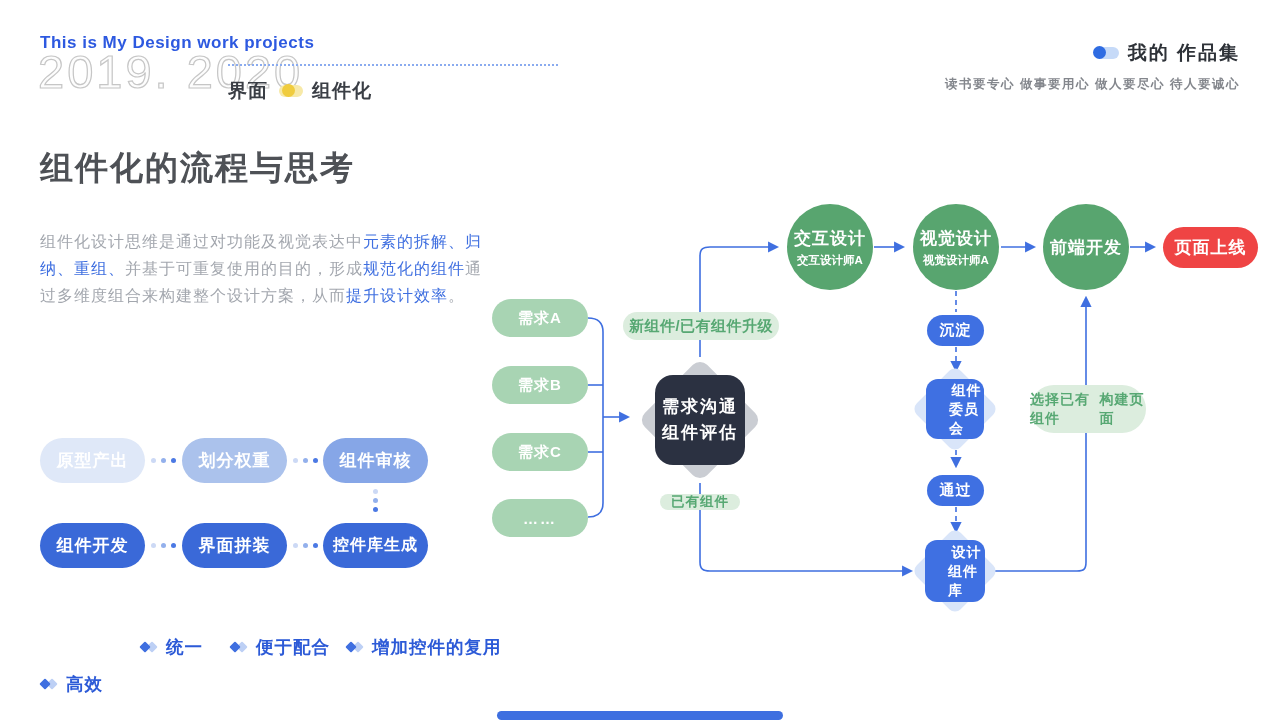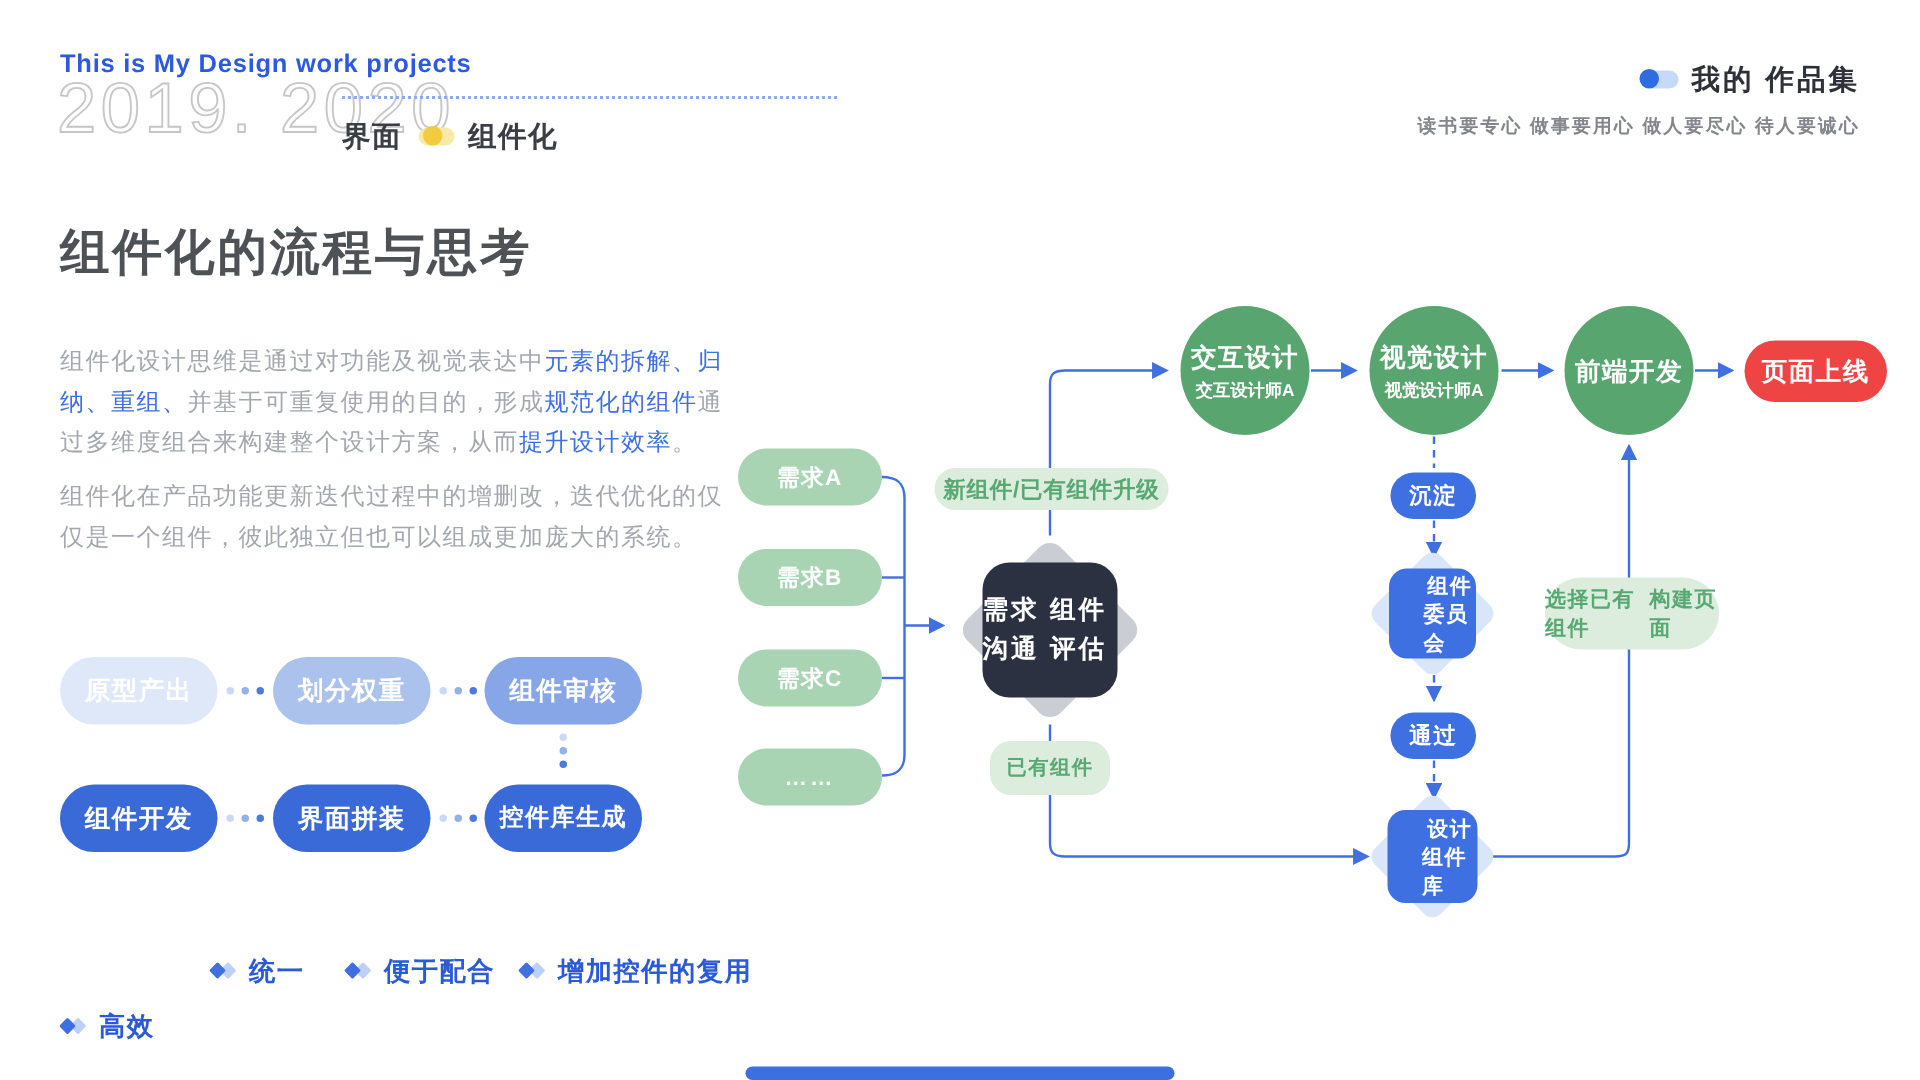--- a/index.html
+++ b/index.html
@@ -52,32 +52,32 @@
   .diamond-pair .d2 { position:absolute; left:8px; top:3px; width:8px; height:8px; background:#bdd0f5; transform:rotate(45deg); border-radius:1px; }
   .diamond-pair .d1 { position:absolute; left:1px; top:3px; width:8px; height:8px; background:#3f6fe0; transform:rotate(45deg); border-radius:1px; }
   
   .flow-lines { position:absolute; left:0; top:0; width:1280px; height:720px; }
   .req-pill { position:absolute; left:492px; width:96px; height:38px; border-radius:19px; background:#a8d4b3;
               color:#fff; font-size:15px; font-weight:800; letter-spacing:1px; display:flex; align-items:center; justify-content:center; }
   .rA { top:299px; } .rB { top:366px; } .rC { top:433px; } .rD { top:499px; letter-spacing:2px; }
   .gray-diamond { position:absolute; left:656px; top:376px; width:88px; height:88px; background:#cacdd3; transform:rotate(45deg); border-radius:10px; }
   .eval-node { position:absolute; left:655px; top:375px; width:90px; height:90px; border-radius:18px; background:#2b3141;
                color:#fff; font-size:17px; font-weight:800; letter-spacing:2px; line-height:26px;
-               display:flex; flex-direction:row; align-items:center; justify-content:center; }
+               display:flex; flex-direction:column; align-items:center; justify-content:center; }
   .stage-circle { position:absolute; top:204px; width:86px; height:86px; border-radius:50%; background:#58a56f; color:#fff;
                   display:flex; flex-direction:column; align-items:center; justify-content:center; }
   .ixd { left:787px; } .ui { left:913px; } .fe { left:1043px; }
   .stage-title { font-size:17px; font-weight:800; letter-spacing:1px; }
   .stage-sub { font-size:11.5px; font-weight:700; margin-top:3px; }
   .launch-pill { position:absolute; left:1163px; top:227px; width:95px; height:41px; border-radius:21px; background:#ef4444;
                  color:#fff; font-size:17px; font-weight:800; letter-spacing:1px; display:flex; align-items:center; justify-content:center; }
   .badge { position:absolute; background:#dcedde; color:#57a873; font-weight:800; border-radius:14px;
            display:flex; align-items:center; justify-content:center; }
   .badge-new { left:623px; top:312px; width:156px; height:28px; font-size:15px; letter-spacing:.5px; }
-  .badge-existing { left:660px; top:494px; width:80px; height:36px; font-size:13.5px; letter-spacing:1px; }
+  .badge-existing { left:660px; top:494px; width:80px; height:16px; font-size:13.5px; letter-spacing:1px; }
   .badge-select { left:1030px; top:385px; width:116px; height:48px; border-radius:24px; flex-direction:row;
                   font-size:14px; line-height:19px; letter-spacing:1px; }
   .mini-pill { position:absolute; left:927px; width:57px; height:31px; border-radius:16px; background:#3f70e2; color:#fff;
                font-size:15px; font-weight:800; letter-spacing:1px; display:flex; align-items:center; justify-content:center; }
   .sink { top:315px; } .pass { top:475px; }
   .blue-diamond { position:absolute; width:62px; height:62px; background:#d9e5f9; transform:rotate(45deg); border-radius:8px; }
   .bd1 { left:924px; top:378px; } .bd2 { left:924px; top:540px; }
   .blue-node { position:absolute; background:#3f70e2; color:#fff; font-size:14px; font-weight:800; line-height:19px; letter-spacing:1px;
                display:flex; flex-direction:column; align-items:center; justify-content:center; border-radius:12px;padding-left:23px; }
   .committee { left:926px; top:379px; width:58px; height:60px; }
@@ -104,21 +104,20 @@
     <span class="dot-badge blue">
         <i class="pill"></i>
         <i class="dot"></i>
       </span>
     <span class="logo-text">我的 作品集</span>
   </div>
   <div class="motto">读书要专心 做事要用心 做人要尽心 待人要诚心</div>
 
   <h1 class="page-title">组件化的流程与思考</h1>
   <p class="para p1"><span>组件化设计思维是通过对功能及视觉表达中</span><span class="hl">元素的拆解、归纳、重组、</span><span>并基于可重复使用的目的，形成</span><span class="hl">规范化的组件</span><span>通过多维度组合来构建整个设计方案，从而</span><span class="hl">提升设计效率</span><span>。</span></p>
-  <p class="para p2">组件化在产品功能更新迭代过程中的增删改，迭代优化的仅仅是一个组件，彼此独立但也可以组成更加庞大的系统。</p>
 
   <div class="step s1a">原型产出</div>
   <div class="step s1b">划分权重</div>
   <div class="step s1c">组件审核</div>
   <div class="step s2a">组件开发</div>
   <div class="step s2b">界面拼装</div>
   <div class="step s2c">控件库生成</div>
   <div class="hdots hd1">
       <i></i>
       <i></i>

